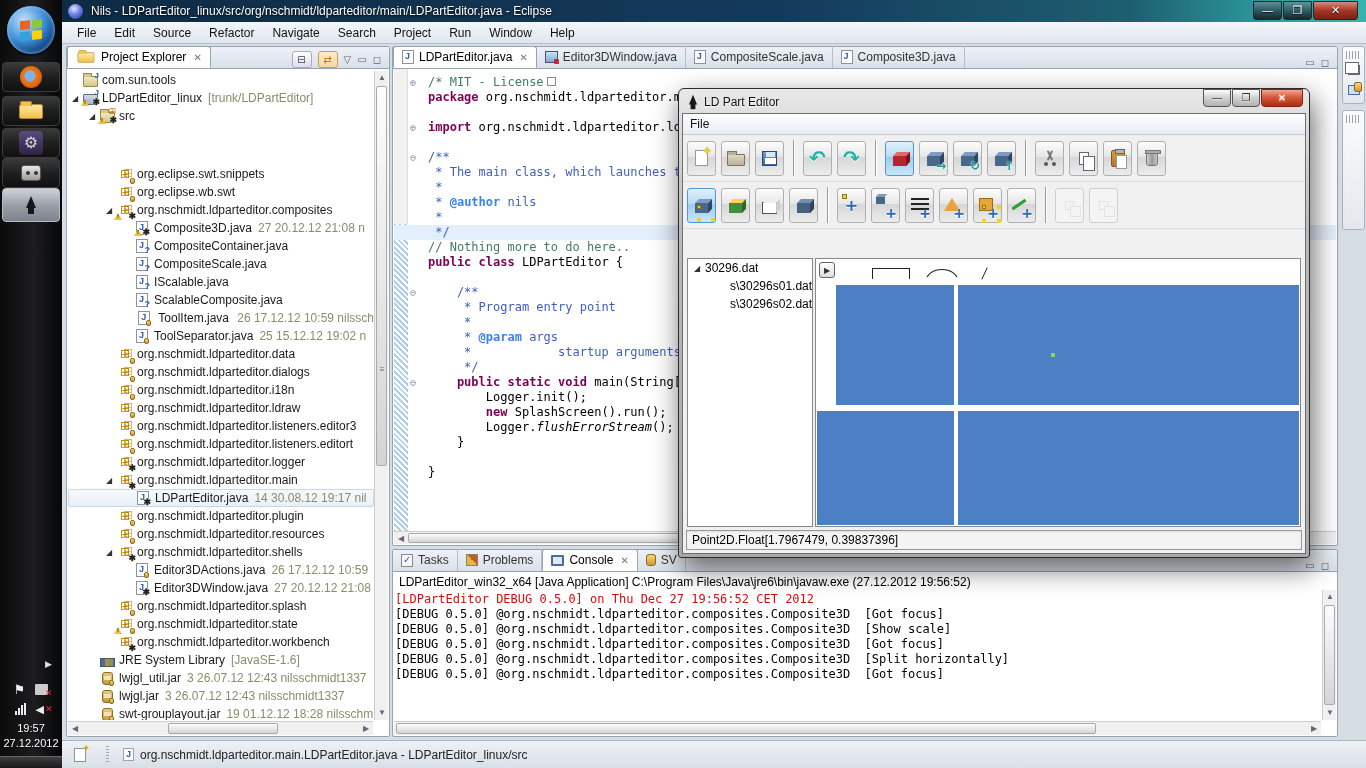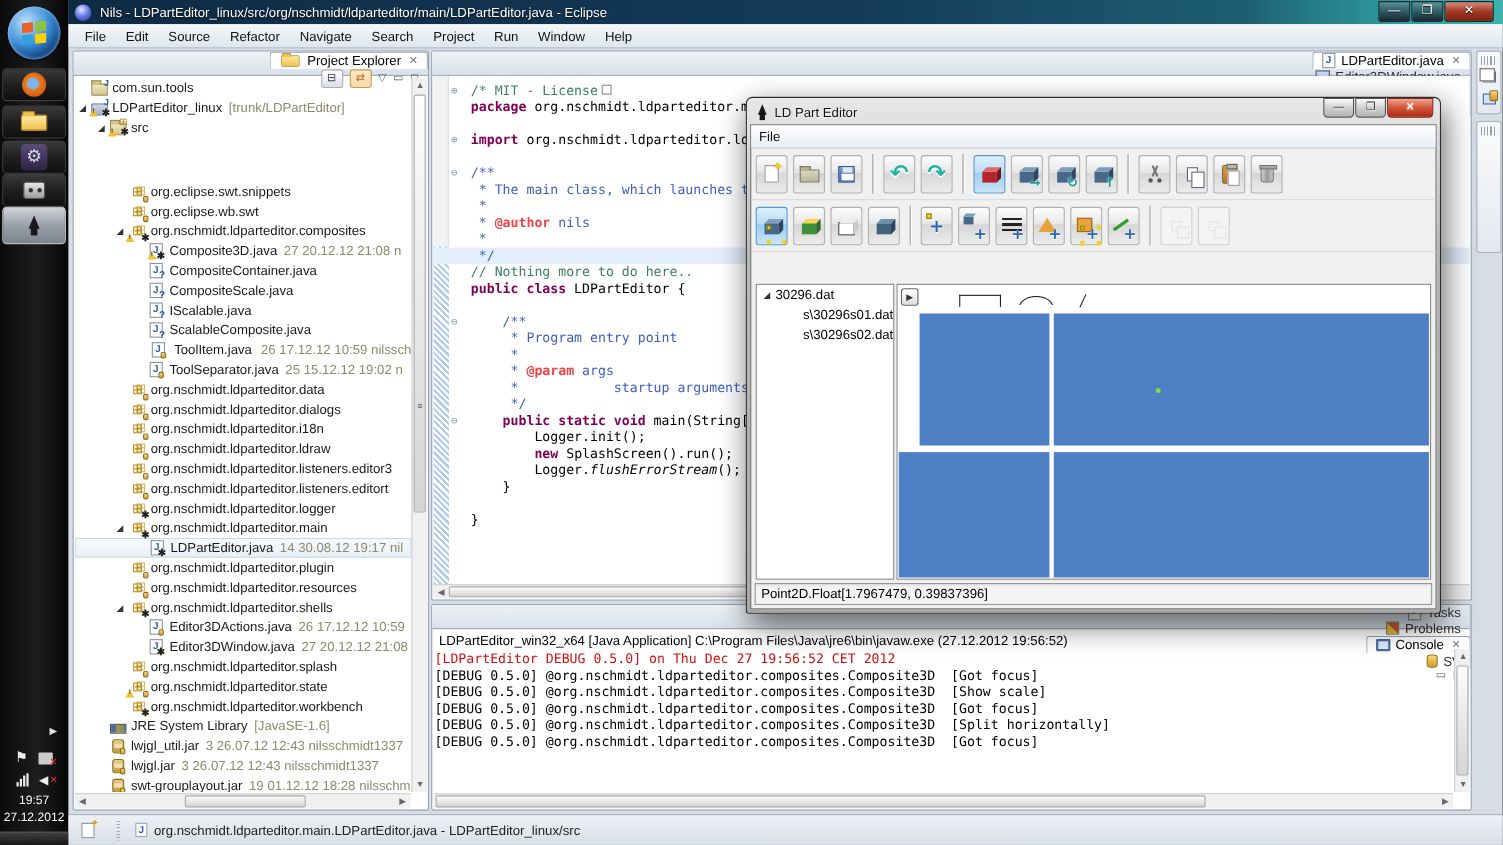--- a/index.html
+++ b/index.html
@@ -51,21 +51,21 @@
   .e-menu span{padding:2px 9px;color:#111;}
   .statusbar{position:absolute;left:0;right:0;top:740px;height:28px;background:linear-gradient(#eef1f5,#d9dfe7);border-top:1px solid #aab4c0;display:flex;align-items:center;color:#222;}
   .st-ic1{position:relative;width:12px;height:14px;background:#fff;border:1px solid #8a93a0;margin:0 6px 0 12px;}
   .st-ic1::after{content:"✦";position:absolute;right:-5px;top:-6px;color:#e0a810;font-size:9px;}
   .dotsep{width:3px;height:18px;margin:0 14px;background:repeating-linear-gradient(#9aa 0 1px,transparent 1px 3px);}
   .jpage{position:relative;width:11px;height:13px;background:#fff;border:1px solid #9aa3b0;margin-right:6px;}
   .jpage::after{content:"J";position:absolute;left:2px;top:0;font:bold 9px "Liberation Sans",sans-serif;color:#2a5db0;}
 
   
   .panel{position:absolute;background:#fff;border:1px solid #96a3b3;border-radius:2px;}
-  .ptabs{position:absolute;left:0;right:0;top:0;height:22px;background:linear-gradient(#eef2f7,#d9e0e9);border-bottom:1px solid #96a3b3;display:flex;align-items:flex-end;flex-direction:column;}
+  .ptabs{position:absolute;left:0;right:0;top:0;height:22px;background:linear-gradient(#eef2f7,#d9e0e9);border-bottom:1px solid #96a3b3;display:flex;align-items:flex-end;}
   .ptab{height:22px;display:flex;align-items:center;gap:5px;padding:0 8px;border-right:1px solid #b6bfc9;color:#333;white-space:nowrap;}
   .ptab.active{background:#fff;border:1px solid #96a3b3;border-bottom:1px solid #fff;border-radius:3px 3px 0 0;color:#000;}
   .ptab .x{color:#777;font-size:10px;margin-left:2px;}
   .corner{margin-left:auto;display:flex;align-items:center;gap:6px;padding-right:8px;color:#5a6472;font-size:10px;}
   .hbtn{width:20px;height:17px;border:1px solid #aab;border-radius:3px;background:linear-gradient(#fff,#dde);text-align:center;line-height:15px;font-size:10px;color:#445;}
   .hbtn.pressed{background:linear-gradient(#ffe9c8,#f7d9a8);border-color:#c89b52;color:#b86c10;}
 
   
   .ic-jtab{position:relative;width:12px;height:14px;background:#fff;border:1px solid #8a93a0;}
   .ic-jtab::after{content:"J";position:absolute;left:2px;top:0px;font:bold 9px "Liberation Sans",sans-serif;color:#2a5db0;}
@@ -114,21 +114,21 @@
   .codearea{position:absolute;left:1px;right:1px;top:22px;bottom:14px;background:#fff;overflow:hidden;}
   .gutter{position:absolute;left:0;top:0;bottom:0;width:14px;background:#f2f2f2;border-right:1px solid #ddd;}
   .rangestrip{position:absolute;left:0;width:14px;top:155px;bottom:0;background:repeating-linear-gradient(45deg,rgba(100,160,230,.45) 0 2px,rgba(255,255,255,.9) 2px 4px);}
   .code{position:absolute;left:0;right:0;top:6px;font-family:"DejaVu Sans Mono","Liberation Mono",monospace;font-size:12px;line-height:15px;}
   .cl{position:relative;height:15px;white-space:pre;padding-left:34px;}
   .cl.hl{background:#e3effb;}
   .fold{position:absolute;left:16px;top:1px;color:#8899aa;font-size:10px;line-height:13px;}
   .tk-k{color:#7f0055;font-weight:bold;}
   .tk-c{color:#3f7f5f;}
   .tk-j{color:#3f5fbf;}
-  .tk-jt{color:#ef4444;font-weight:bold;}
+  .tk-jt{color:#3b82f6;font-weight:bold;}
   .tk-p{color:#000;}
   .tk-i{color:#000;font-style:italic;}
   .tk-cb{display:inline-block;width:9px;height:9px;border:1px solid #889;margin-left:3px;}
   .ed-hscroll{position:absolute;left:1px;right:1px;bottom:1px;height:13px;background:#f0f0f0;border-top:1px solid #cfcfcf;}
 
   
   .console{left:330px;top:549px;width:946px;height:188px;}
   .con-head{position:absolute;left:2px;right:16px;top:23px;height:17px;color:#000;padding:2px 4px;white-space:nowrap;overflow:hidden;}
   .con-lines{position:absolute;left:2px;right:16px;top:42px;bottom:16px;overflow:hidden;font-family:"DejaVu Sans Mono","Liberation Mono",monospace;font-size:12px;line-height:15px;}
   .con-lines div{white-space:pre;color:#000;}

